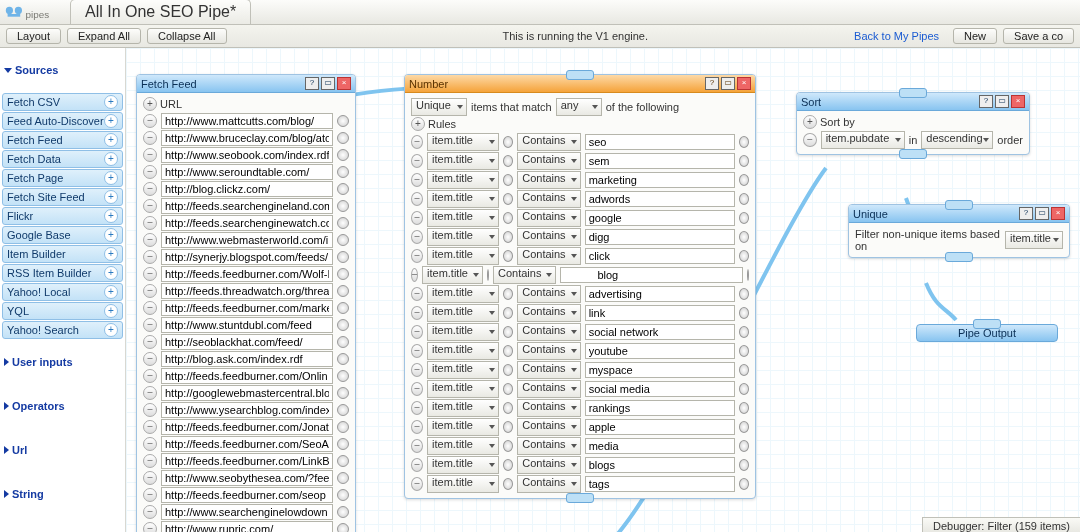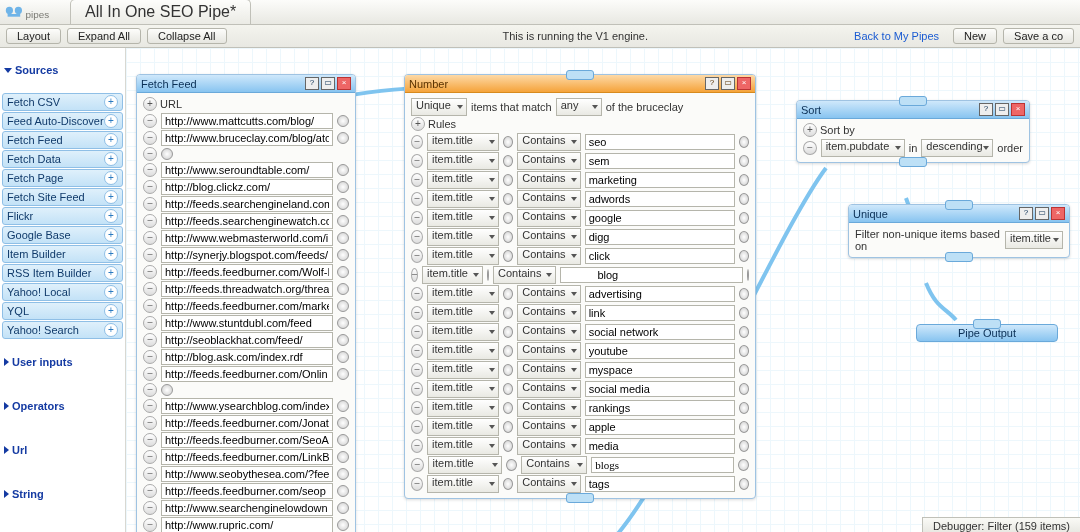--- a/index.html
+++ b/index.html
@@ -199,20 +199,21 @@
               <input class="txt" value="http://www.mattcutts.com/blog/" style="">
               <span class="port"></span>
             </div>
             <div class="row">
               <span class="round minus"></span>
               <input class="txt" value="http://www.bruceclay.com/blog/ato" style="">
               <span class="port"></span>
             </div>
             <div class="row">
               <span class="round minus"></span>
+              <input class="txt" value="http://www.seobook.com/index.rdf" style="">
               <span class="port"></span>
             </div>
             <div class="row">
               <span class="round minus"></span>
               <input class="txt" value="http://www.seroundtable.com/" style="">
               <span class="port"></span>
             </div>
             <div class="row">
               <span class="round minus"></span>
               <input class="txt" value="http://blog.clickz.com/" style="">
@@ -268,20 +269,21 @@
               <input class="txt" value="http://blog.ask.com/index.rdf" style="">
               <span class="port"></span>
             </div>
             <div class="row">
               <span class="round minus"></span>
               <input class="txt" value="http://feeds.feedburner.com/Onlin" style="">
               <span class="port"></span>
             </div>
             <div class="row">
               <span class="round minus"></span>
+              <input class="txt" value="http://googlewebmastercentral.blo" style="">
               <span class="port"></span>
             </div>
             <div class="row">
               <span class="round minus"></span>
               <input class="txt" value="http://www.ysearchblog.com/index" style="">
               <span class="port"></span>
             </div>
             <div class="row">
               <span class="round minus"></span>
               <input class="txt" value="http://feeds.feedburner.com/Jonat" style="">
@@ -328,21 +330,21 @@
           <span class="sp"></span>
         <span class="wicon">?</span>
         <span class="wicon">▭</span>
         <span class="wicon close">×</span>
       </div>
       <div class="mod-body">
         <div class="row">
           <span class="sel" style="width:56px">Unique</span>
           <span>items that match</span>
           <span class="sel" style="width:46px">any</span>
-          <span>of the bruceclay</span>
+          <span>of the following</span>
         </div>
         <div class="sect-label">
             <span class="round plus"></span>
             <span>Rules</span>
           </div>
         <div id="rule-rows">
             <div class="row">
               <span class="round minus"></span>
               <span class="sel" style="width:82px">item.title</span>
               <span class="port"></span>
@@ -476,37 +478,37 @@
               <span class="port"></span>
               <span class="sel" style="width:72px">Contains</span>
               <input class="txt" style="flex: 1 1 0%;" value="media">
               <span class="port"></span>
             </div>
             <div class="row">
               <span class="round minus"></span>
               <span class="sel" style="width:82px">item.title</span>
               <span class="port"></span>
               <span class="sel" style="width:72px">Contains</span>
-              <input class="txt" style="flex: 1 1 0%; font-family: Liberation Serif, serif;" value="blogs">
+              <input class="txt" style="flex: 1 1 0%;" value="blogs">
               <span class="port"></span>
             </div>
             <div class="row">
               <span class="round minus"></span>
               <span class="sel" style="width:82px">item.title</span>
               <span class="port"></span>
               <span class="sel" style="width:72px">Contains</span>
               <input class="txt" style="flex: 1 1 0%;" value="tags">
               <span class="port"></span>
             </div>
           </div>
       </div>
       <div class="topport" style="bottom:-5px"></div>
     </div>
 
-    <div class="module" style="left:670px;top:52px;width:232px">
+    <div class="module" style="left:670px;top:44px;width:232px">
       <div class="topport" style="top:-5px"></div>
       <div class="mod-title">
         <span>Sort</span>
           <span class="sp"></span>
         <span class="wicon">?</span>
         <span class="wicon">▭</span>
         <span class="wicon close">×</span>
       </div>
       <div class="mod-body">
         <div class="sect-label">

